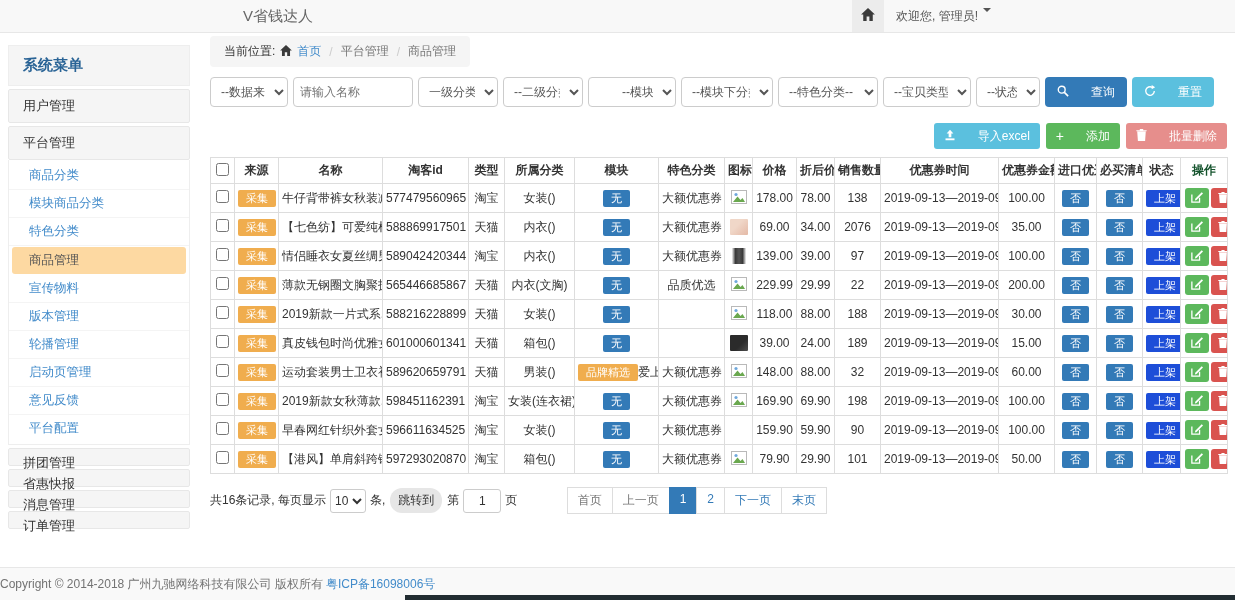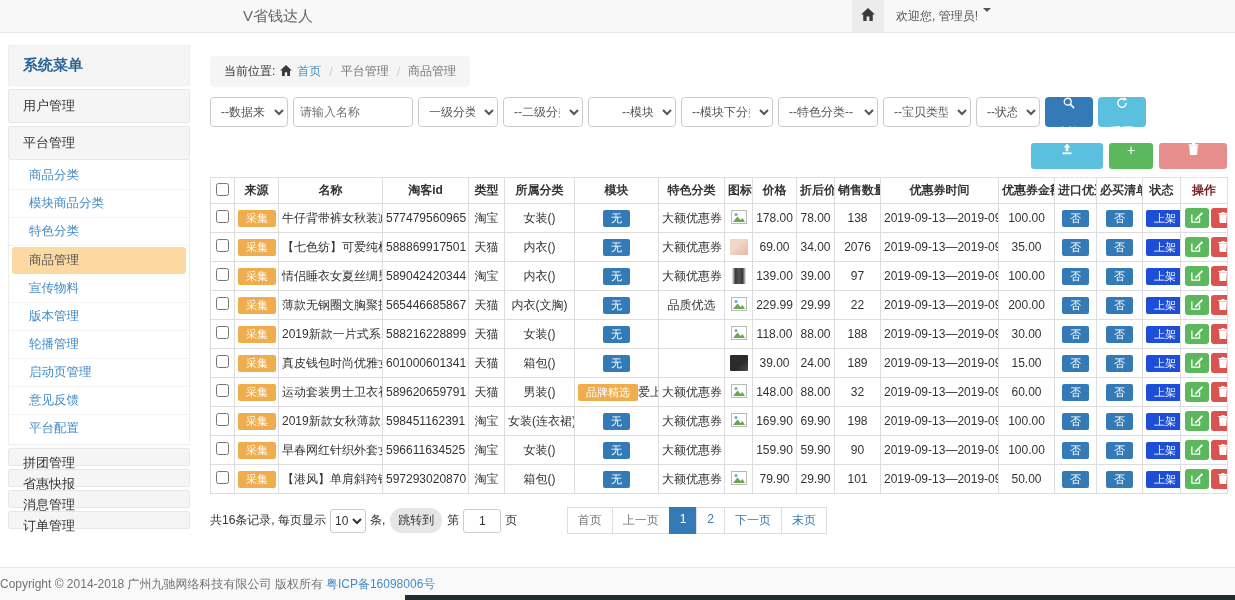--- a/index.html
+++ b/index.html
@@ -21,46 +21,46 @@
   .sidebar { position:absolute; left:8px; top:45px; width:182px; height:527px; overflow:hidden; }
   .sb-title { font-size:15px; font-weight:bold; color:#2a6496; background:#f5f5f5; padding:10px 14px; border:1px solid #eee; }
   .sb-group { background:#f5f5f5; border:1px solid #e7e7e7; border-radius:2px; padding:0 14px; height:18px; line-height:28px;
     color:#333; font-size:13px; margin-top:3px; cursor:pointer; }
   .sb-group.big { height:34px; line-height:32px; }
   .sb-sub { background:#fff; border:1px solid #eee; border-top:none; padding:2px 0; }
   .sb-link { color:#428bca; font-size:12.5px; padding:5px 20px; border-bottom:1px solid #f4f4f4; cursor:pointer; white-space:nowrap; }
   .sb-link:last-child { border-bottom:none; }
   .sb-link.active { background:#fdd9a2; border-radius:3px; margin:1px 3px; padding:5px 17px; color:#555; border-bottom:none; }
   
-  .main { position:absolute; left:210px; top:44px; width:1017px; }
+  .main { position:absolute; left:210px; top:24px; width:1017px; }
   .breadcrumb { display:inline-flex; align-items:center; gap:5px; background:#f5f5f5; border-radius:4px;
     padding:7px 14px; margin:12px 0 10px; color:#333; }
   .breadcrumb .link { color:#428bca; cursor:pointer; }
   .breadcrumb .sep { color:#ccc; padding:0 3px; }
   .breadcrumb .crumb { color:#777; }
   
   .filters { display:flex; flex-wrap:wrap; gap:5px; margin-bottom:16px; }
   .filters select, .filters input[type=text] {
     height:30px; border:1px solid #ccc; border-radius:4px; background:#fff; color:#555;
     font-size:12px; padding:0 6px; font-family:"Liberation Sans", sans-serif; }
   .btn { border:none; border-radius:4px; color:#fff; font-size:12px; height:30px; padding:0 12px;
-    display:inline-flex; align-items:center; gap:12px; cursor:pointer; font-family:"Liberation Sans", sans-serif;flex-direction:column; }
+    display:inline-flex; align-items:center; gap:22px; cursor:pointer; font-family:"Liberation Sans", sans-serif; }
   .btn-primary { background:#337ab7; }
   .btn-info { background:#5bc0de; }
   .btn-success { background:#5cb85c; }
   .btn-danger { background:#d9534f; opacity:.65; }
   
   .actions { display:flex; justify-content:flex-end; gap:6px; margin-bottom:8px; }
   .actions .btn { height:26px; padding:0 10px; border-radius:3px; }
   
   table { width:1017px; border-collapse:collapse; table-layout:fixed; }
   th, td { border:1px solid #ddd; text-align:center; padding:4px 3px; overflow:hidden; white-space:nowrap; height:26px; }
   th { font-weight:bold; font-size:12px; color:#333; background:#fff; }
   td { font-size:12px; color:#333; }
-  th.ops-col { color:#7f1d1d; }
+  th.ops-col { color:#14532d; }
   .badge { display:inline-block; color:#fff; font-size:11px; padding:2px 8px; border-radius:2px; line-height:13px; }
   .badge.orange { background:#f0ad4e; }
   .badge.blue { background:#337ab7; }
   .badge.green { background:#1d4ed8; }
   .op-btn { display:inline-flex; align-items:center; justify-content:center; width:24px; height:20px;
     border:none; border-radius:3px; cursor:pointer; margin:0 1px; vertical-align:middle; }
   .op-btn.green { background:#5cb85c; } .op-btn.red { background:#d9534f; }
   .thumb { display:inline-block; width:18px; height:16px; vertical-align:middle; border-radius:1px; }
   .thumb.pink { background:linear-gradient(135deg,#f0d7c8 40%,#e4b9a6 100%); }
   .thumb.figures { background:linear-gradient(90deg,#fff 10%,#3a3a3a 30%,#555 50%,#3a3a3a 70%,#fff 90%); }

